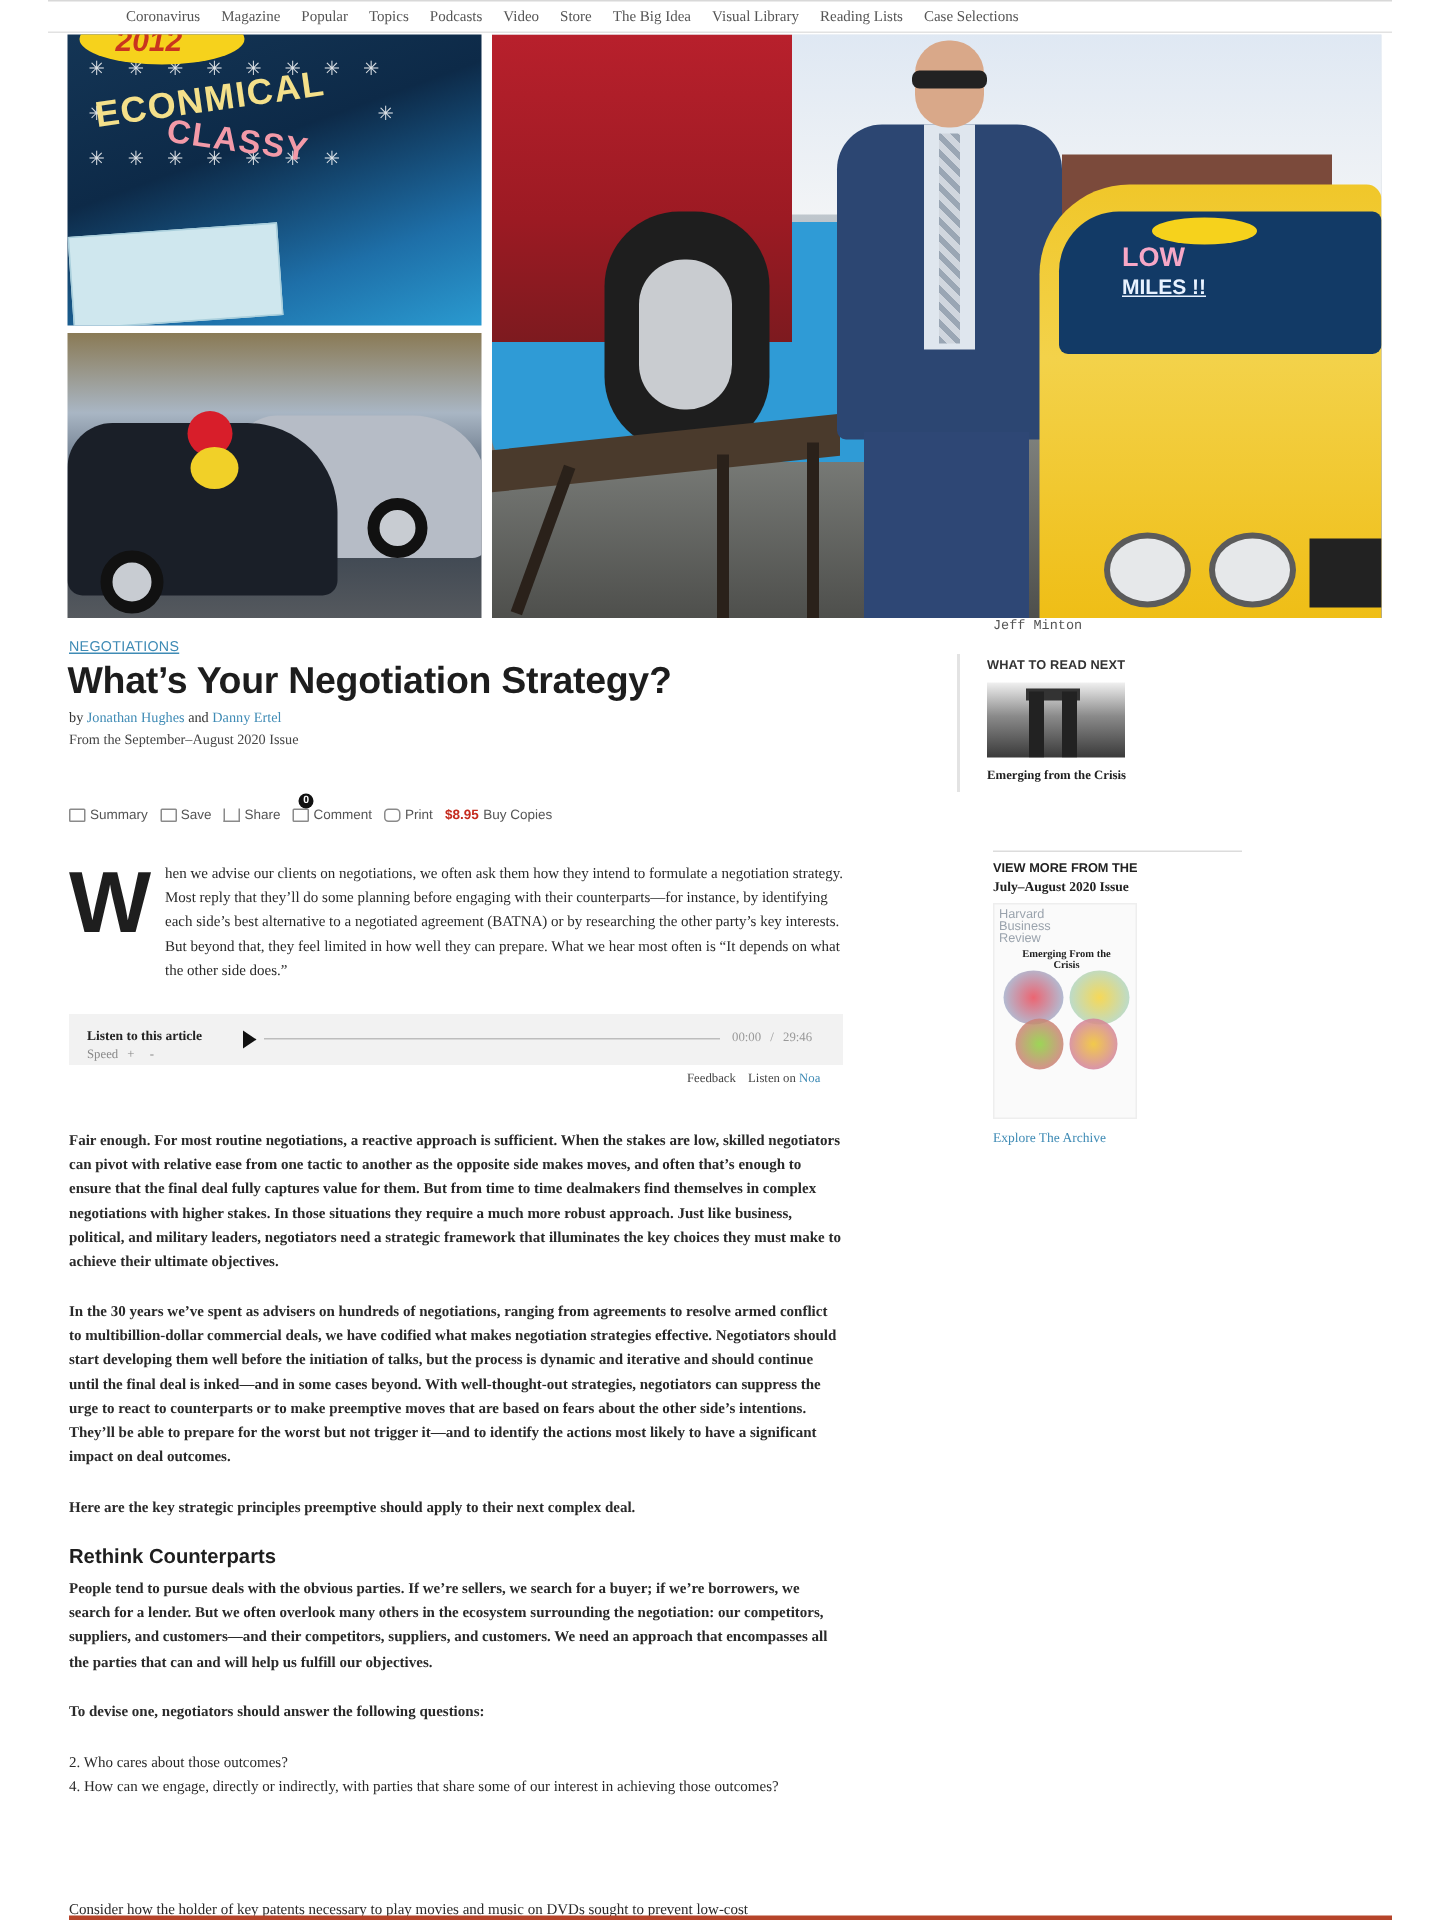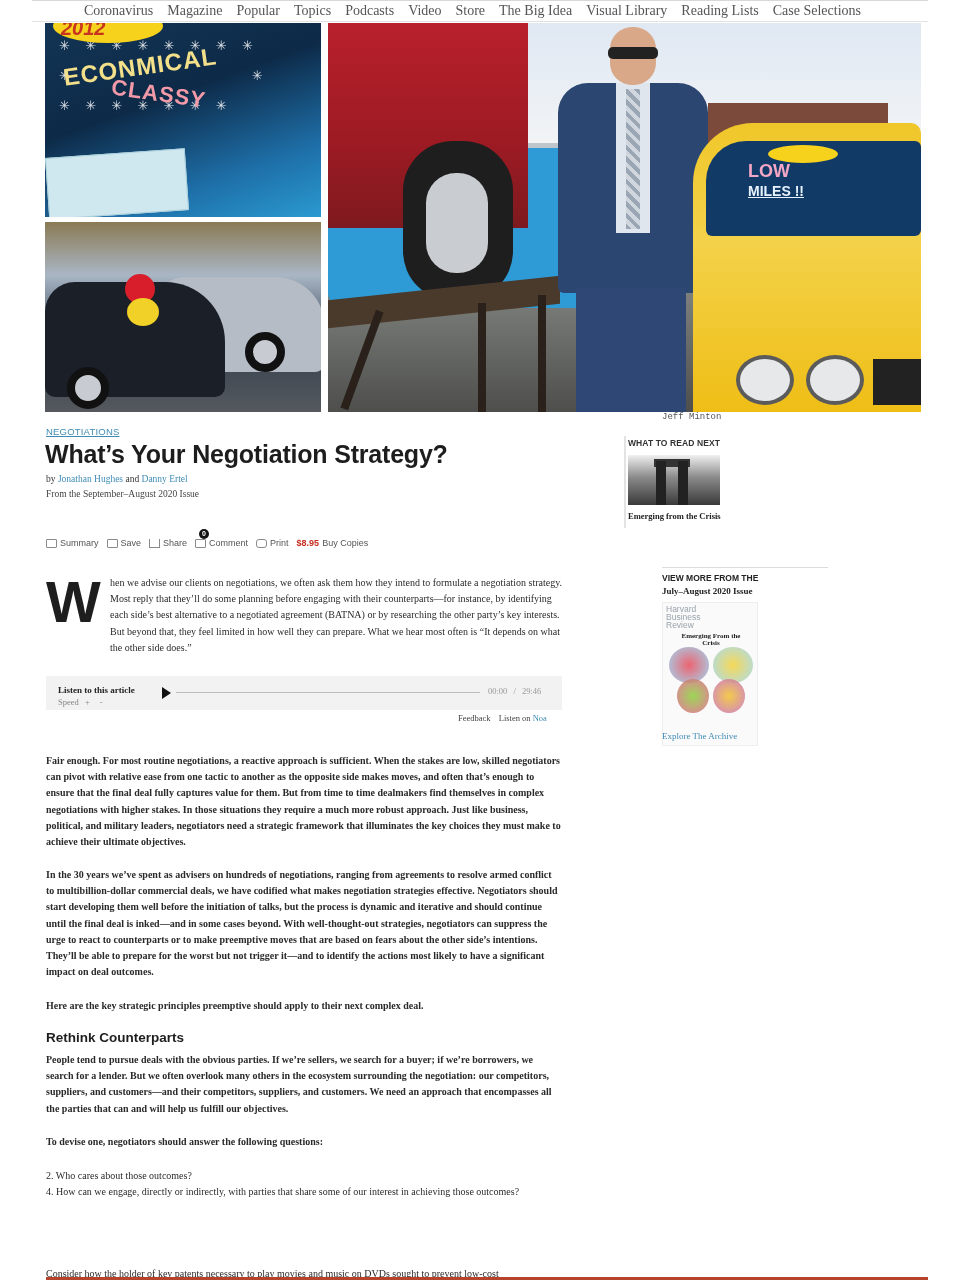--- a/index.html
+++ b/index.html
@@ -7,34 +7,34 @@
   body { font-family: "Liberation Serif", serif; color: #222; position: relative; }
 
   
   .topnav {
     position: absolute; left: 32px; top: 0; width: 896px; height: 22px;
     border-top: 1px solid #d8d8d8; border-bottom: 1px solid #e2e2e2;
     background: #fff; display: flex; align-items: center;
     padding-left: 52px; gap: 0;
   }
   .topnav a {
-    font-family: "Liberation Serif", serif; font-size: 14px; color: #555;
+    font-family: "Liberation Serif", serif; font-size: 10px; color: #555;
     text-decoration: none; margin-right: 14px; white-space: nowrap;
   }
 
   
   .hero { position: absolute; left: 45px; top: 23px; width: 876px; height: 389px; }
   .tile { position: absolute; overflow: hidden; }
   .tile-a { left: 0; top: 0; width: 276px; height: 194px; background: linear-gradient(160deg, #143555 0%, #0d2a48 40%, #1e6fa8 75%, #2a9ad0 100%); }
   .tile-b { left: 0; top: 199px; width: 276px; height: 190px; background: linear-gradient(180deg, #8a7a55 0%, #a9b6c4 28%, #6f7d8e 45%, #3a4450 70%, #55595e 100%); }
   .tile-c { left: 283px; top: 0; width: 593px; height: 389px; background: linear-gradient(180deg, #dfe6ee 0%, #cfd8e2 22%, #8b8e8a 60%, #4e4f4c 100%); }
 
   
   .sticker { position:absolute; left:8px; top:-14px; width:110px; height:34px; border-radius:50%; background:#f6d21c; }
-  .sticker-txt { position:absolute; left:16px; top:-6px; font: bold italic 20px "Liberation Sans", sans-serif; color:#c9341f;text-align:center; }
+  .sticker-txt { position:absolute; left:32px; top:-6px; font: bold italic 20px "Liberation Sans", sans-serif; color:#c9341f;text-align:center; }
   .chalk1 { position:absolute; left:18px; top:30px; font: bold 24px "Liberation Sans", sans-serif; color:#f4e08a; transform: rotate(-8deg); letter-spacing:1px; }
   .chalk2 { position:absolute; left:66px; top:58px; font: bold 22px "Liberation Sans", sans-serif; color:#f39aa8; transform: rotate(8deg); letter-spacing:1px; }
   .stars { position:absolute; left:14px; top:8px; width:240px; height:100px; color:#ffffff; font-size:13px; letter-spacing:6px; line-height:30px; opacity:.85; }
   .paper { position:absolute; left:2px; top:130px; width:140px; height:62px; background:#cfe7ee; transform: rotate(-4deg); border:1px solid #a9cfdc; }
 
   
   .car-black { position:absolute; left:0; top:60px; width:180px; height:115px; background:#1a1f28; border-radius:30px 60px 10px 10px; }
   .car-silver { position:absolute; left:110px; top:55px; width:170px; height:95px; background:#b6bcc6; border-radius:30px 50px 10px 10px; }
   .wheel { position:absolute; border-radius:50%; background:#c8ccd2; border:8px solid #111; }
   .balloon-r { position:absolute; left:80px; top:52px; width:30px; height:30px; border-radius:50%; background:#d81e2a; }
@@ -100,21 +100,21 @@
 
   h2.subhead { position:absolute; left:46px; top:1030px; font: bold 13.5px "Liberation Sans", sans-serif; color:#1e1e1e; }
 
   ol.qlist { position:absolute; left:46px; top:1168px; width:516px; list-style:none; font-size:10px; line-height:16.2px; color:#2a2a2a; }
   ol.qlist li { padding-left:10px; text-indent:-10px; }
 
   .last-line { position:absolute; left:46px; top:1268px; width:520px; font-size:10px; color:#2a2a2a; white-space:nowrap; overflow:hidden; height:12px; }
   .redbar { position:absolute; left:46px; top:1277px; width:882px; height:3px; background:#b5442a; }
 
   
-  .rn-box { position:absolute; left:624px; top:436px; width:140px; height:92px; border-left:2px solid #e3e3e3; padding-left:2px; }
+  .rn-box { position:absolute; left:638px; top:436px; width:140px; height:92px; border-left:2px solid #e3e3e3; padding-left:18px; }
   .rn-head { font: bold 8.5px "Liberation Sans", sans-serif; color:#333; letter-spacing:.1px; margin-top:2px; }
   .rn-img { margin-top:7px; width:92px; height:50px; background: linear-gradient(180deg,#f0f0f0 0%,#8a8a8a 45%,#3a3a3a 100%); position:relative; overflow:hidden; }
   .rn-arch1 { position:absolute; left:28px; top:6px; width:10px; height:44px; background:#222; }
   .rn-arch2 { position:absolute; left:50px; top:6px; width:10px; height:44px; background:#222; }
   .rn-arch-top { position:absolute; left:26px; top:4px; width:36px; height:8px; background:#333; }
   .rn-title { margin-top:6px; font: bold 8.5px "Liberation Serif", serif; color:#222; cursor:pointer; }
 
   .divider { position:absolute; left:662px; top:567px; width:166px; height:1px; background:#dcdcdc; }
   .vm-head { position:absolute; left:662px; top:573px; font: bold 8.5px "Liberation Sans", sans-serif; color:#222; }
   .vm-issue { position:absolute; left:662px; top:586px; font: bold 9px "Liberation Serif", serif; color:#222; }
@@ -285,13 +285,13 @@
 <div class="vm-issue">July–August 2020 Issue</div>
 
 <div class="cover">
   <div class="cover-mast" style="width:44px;">Harvard Business Review</div>
   <div class="cover-head">Emerging From the Crisis</div>
   <div class="wing" style="left:6px;top:44px;width:40px;height:36px;background:radial-gradient(circle,#e94b5a,#8fd3f2);"></div>
   <div class="wing" style="left:50px;top:44px;width:40px;height:36px;background:radial-gradient(circle,#f5d23b,#9ad7ef);"></div>
   <div class="wing" style="left:14px;top:76px;width:32px;height:34px;background:radial-gradient(circle,#8ccf3a,#e7618f);"></div>
   <div class="wing" style="left:50px;top:76px;width:32px;height:34px;background:radial-gradient(circle,#f0c12c,#c86ac6);"></div>
 </div>
-<a href="#" class="explore" style="text-decoration:none;">Explore The Archive</a>
+<a href="#" class="explore" style="text-decoration:none;margin-top:22px;">Explore The Archive</a>
 
 </body></html>

